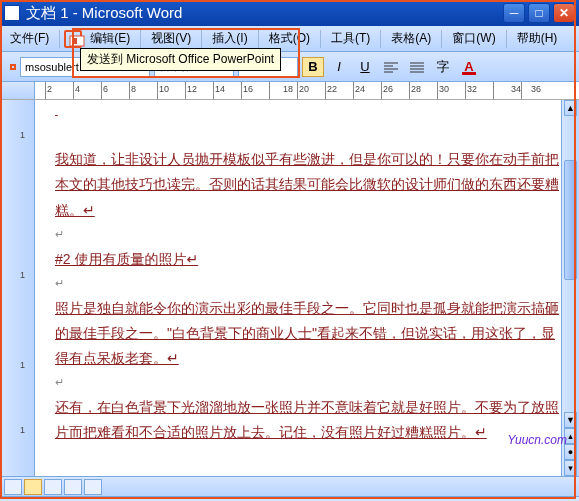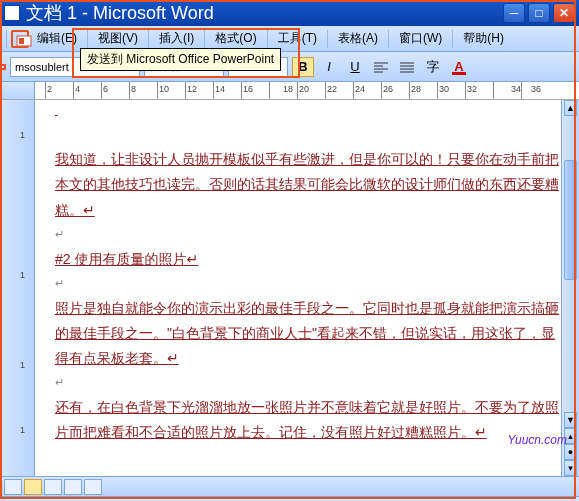--- a/index.html
+++ b/index.html
@@ -1,28 +1,28 @@
 <!DOCTYPE html>
 <html><head>
 <meta charset="utf-8">
 <style>
 * { margin: 0; padding: 0; box-sizing: border-box; }
 body { width: 579px; height: 501px; font-family: "Microsoft YaHei", Arial, sans-serif; font-size: 12px; overflow: hidden; position: relative; background: #fff; }
 .titlebar { height: 26px; background: linear-gradient(#1657c8, #0a3fa8); display: flex; align-items: center; padding: 0 4px; color: #fff; }
 .titlebar .icon { width: 16px; height: 16px; background: #fff; border: 1px solid #0a3fa8; margin-right: 6px; }
-.titlebar .title { flex: 1; font-size: 18px; }
+.titlebar .title { flex: 1; font-size: 15px; }
 .win-btns { display: flex; gap: 3px; }
 .win-btn { width: 22px; height: 20px; background: linear-gradient(#4a8de8, #2a5fc8); border: 1px solid #0a3fa8; border-radius: 3px; display: flex; align-items: center; justify-content: center; color: #fff; font-weight: bold; }
 .win-btn.close { background: linear-gradient(#e87050, #d84020); }
 .menubar { height: 26px; background: linear-gradient(#d6e6ff, #b8d4ff); border-bottom: 1px solid #7aa8e0; display: flex; align-items: center; padding: 0 4px; gap: 2px; }
 .menu-item { padding: 3px 6px; cursor: pointer; position: relative; }
 .menu-sep { width: 1px; height: 18px; background: #9ab8e0; margin: 0 2px; }
 .menu-icon { width: 18px; height: 18px; display: inline-block; vertical-align: middle; }
 .highlighted { border: 2px solid #e85020; border-radius: 2px; padding: 1px 3px; }
-.toolbar { height: 30px; background: linear-gradient(#d6e6ff, #b8d4ff); border-bottom: 1px solid #7aa8e0; display: flex; align-items: center; padding: 0 0; gap: 4px; position: relative; }
+.toolbar { height: 30px; background: linear-gradient(#d6e6ff, #b8d4ff); border-bottom: 1px solid #7aa8e0; display: flex; align-items: center; padding: 0 10px; gap: 4px; position: relative; }
 .tooltip { position: absolute; left: 80px; top: -4px; background: #ffffe0; border: 1px solid #000; padding: 2px 6px; font-size: 12px; z-index: 10; }
 .tooltip-wrap { border: 2px solid #e85020; padding: 1px; }
 .font-box { width: 130px; height: 20px; background: #fff; border: 1px solid #7aa8e0; padding: 1px 4px; font-size: 11px; }
 .tb-sel { width: 60px; height: 20px; background: #fff; border: 1px solid #7aa8e0; }
 .tb-btn { width: 22px; height: 20px; border: 1px solid transparent; display: flex; align-items: center; justify-content: center; font-size: 13px; }
 .tb-btn.bold { background: #ffe8a0; border-color: #d0a040; font-weight: bold; }
 .tb-btn.color { color: #c00; font-weight: bold; position: relative; }
 .tb-btn.color::after { content: ''; position: absolute; bottom: 1px; left: 3px; right: 3px; height: 3px; background: #c00; }
 .ruler-area { height: 18px; background: #fff; border-bottom: 1px solid #aaa; display: flex; }
 .ruler-corner { width: 35px; height: 100%; background: linear-gradient(#d6e6ff,#b8d4ff); border-right: 1px solid #7aa8e0; }
@@ -56,20 +56,21 @@
   <div class="icon"></div>
   <div class="title">文档 1 - Microsoft Word</div>
   <div class="win-btns">
     <div class="win-btn">─</div>
     <div class="win-btn">□</div>
     <div class="win-btn close">✕</div>
   </div>
 </div>
 
 <div class="menubar">
+  <span class="menu-item">文件(F)</span>
   <span class="menu-sep"></span>
   <span class="menu-icon highlighted">
     <svg width="16" height="16">
         <rect x="1" y="3" width="14" height="10" fill="#fff" stroke="#d85030"></rect>
         <rect x="3" y="5" width="5" height="6" fill="#d85030"></rect>
       </svg>
   </span>
   <span class="menu-item">编辑(E)</span>
   <span class="menu-sep"></span>
   <span class="menu-item">视图(V)</span>

